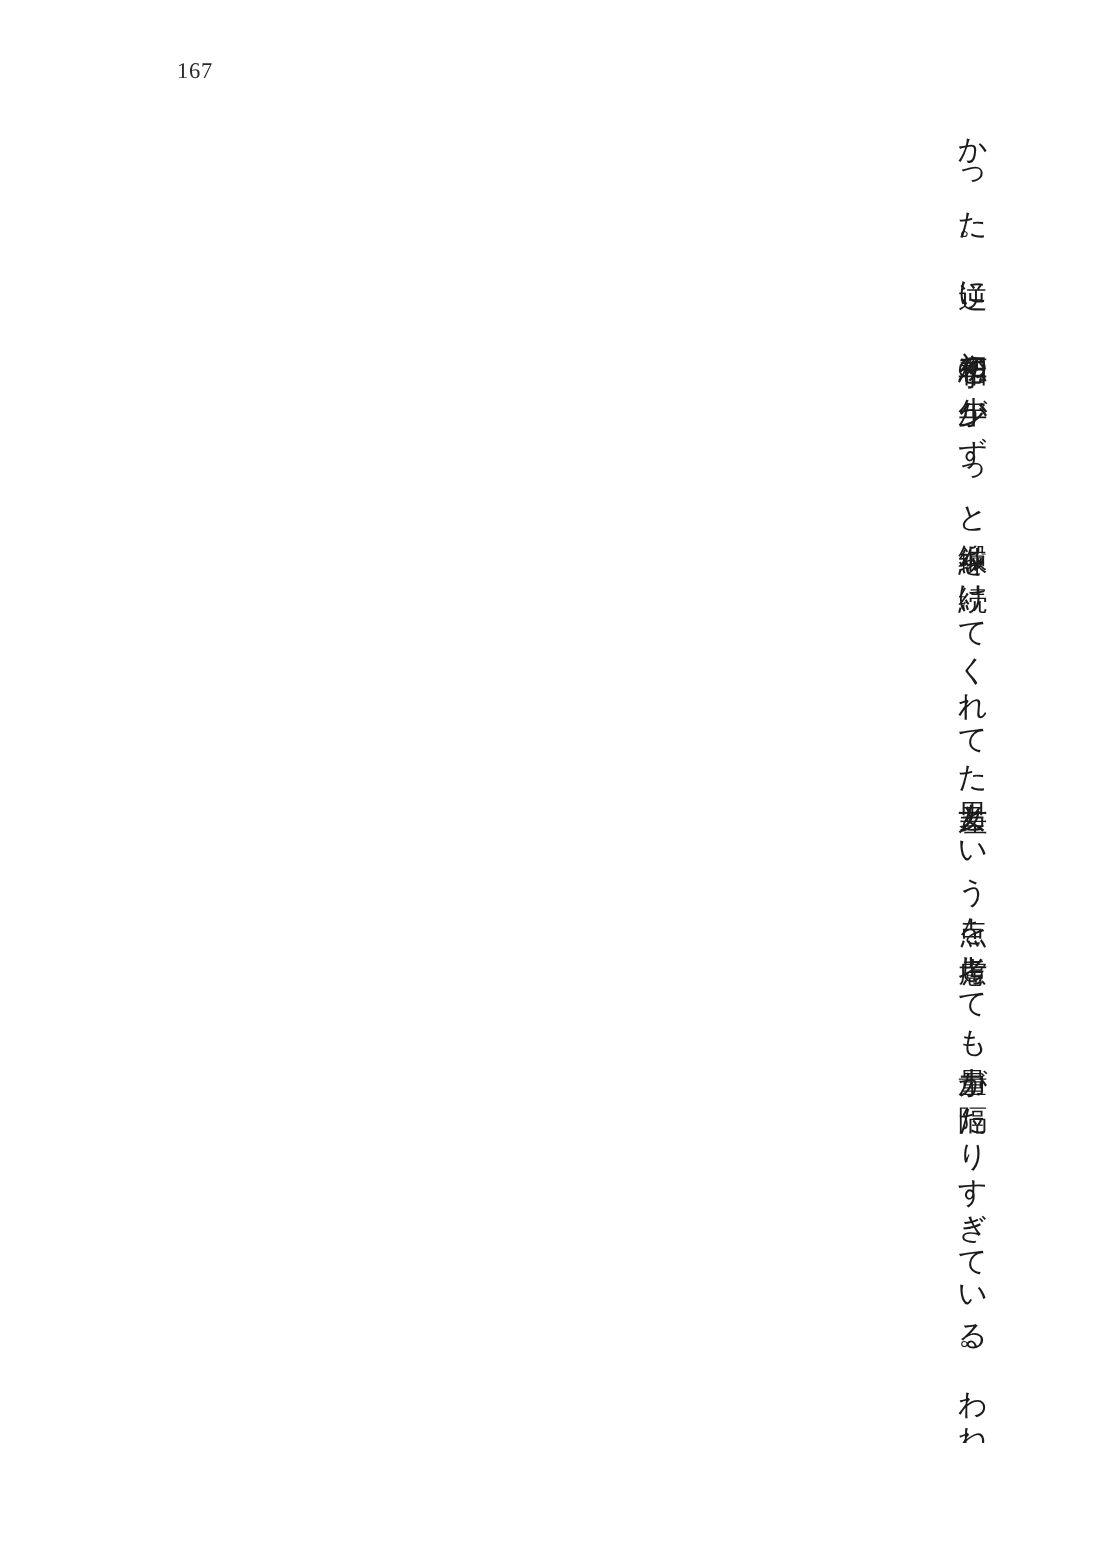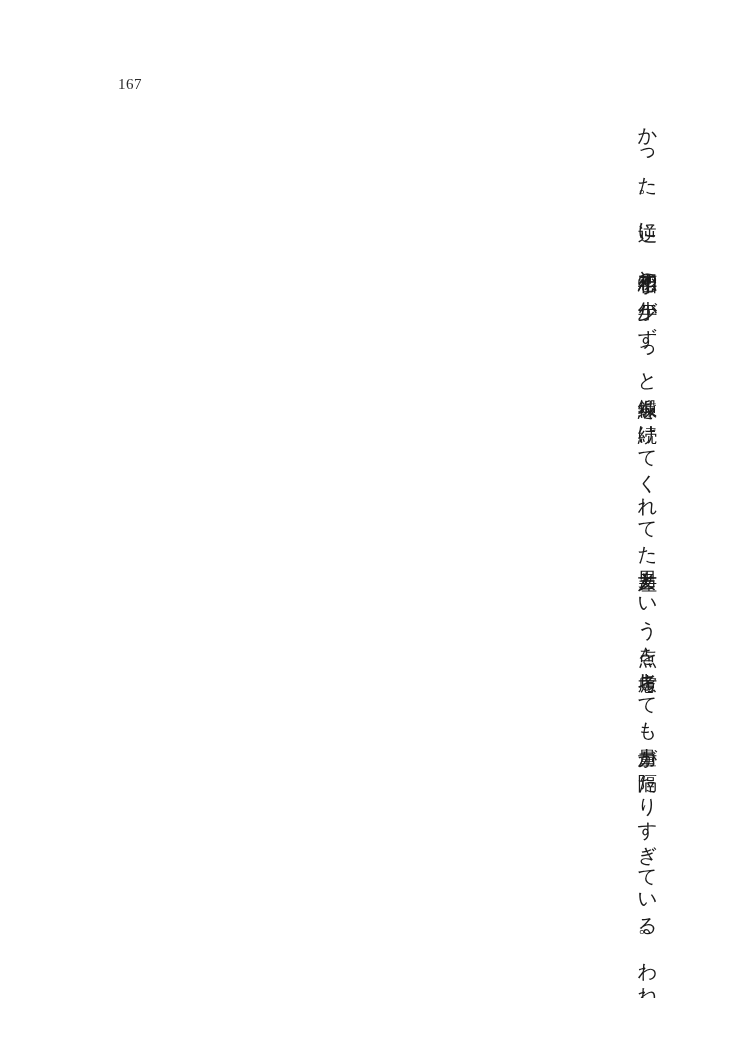--- a/index.html
+++ b/index.html
@@ -15,21 +15,20 @@
     overflow: hidden;
     position: relative;
   }
   .page {
     position: absolute;
     left: 0;
     top: 0;
     width: 736px;
     height: 828px;
     background: #ffffff;
-    margin-top: 36px;
   }
   .page-number {
     position: absolute;
     left: 118px;
     top: 40px;
     font-size: 15px;
     letter-spacing: 0.5px;
     color: #2a2a2a;
     font-family: "Liberation Serif", "DejaVu Serif", serif;
   }

